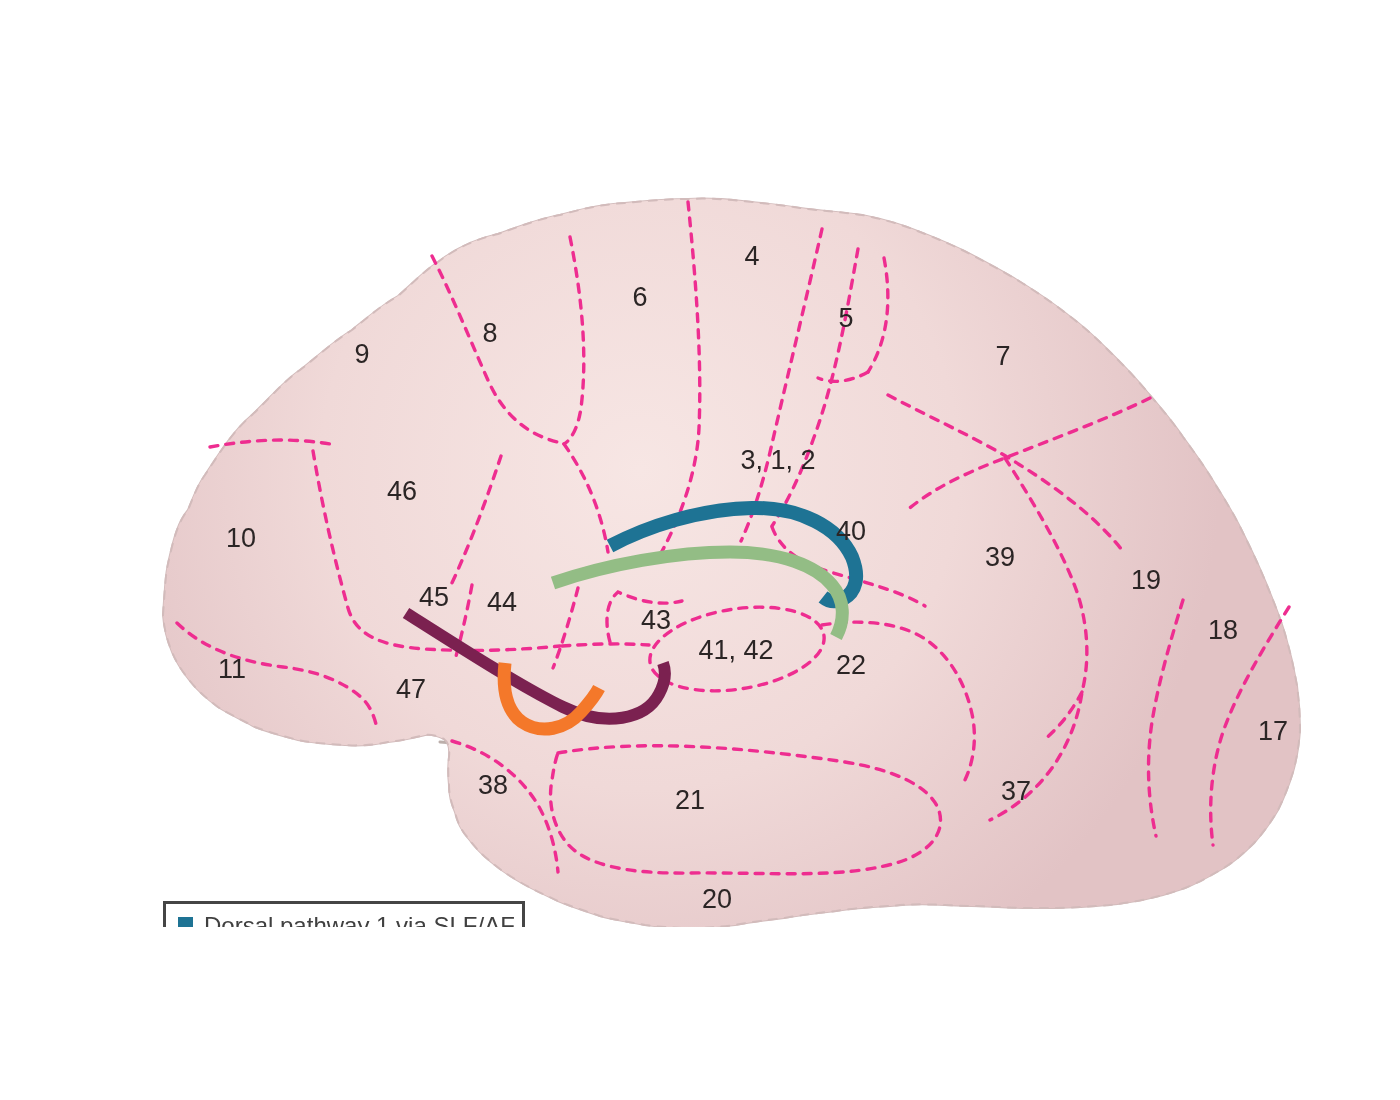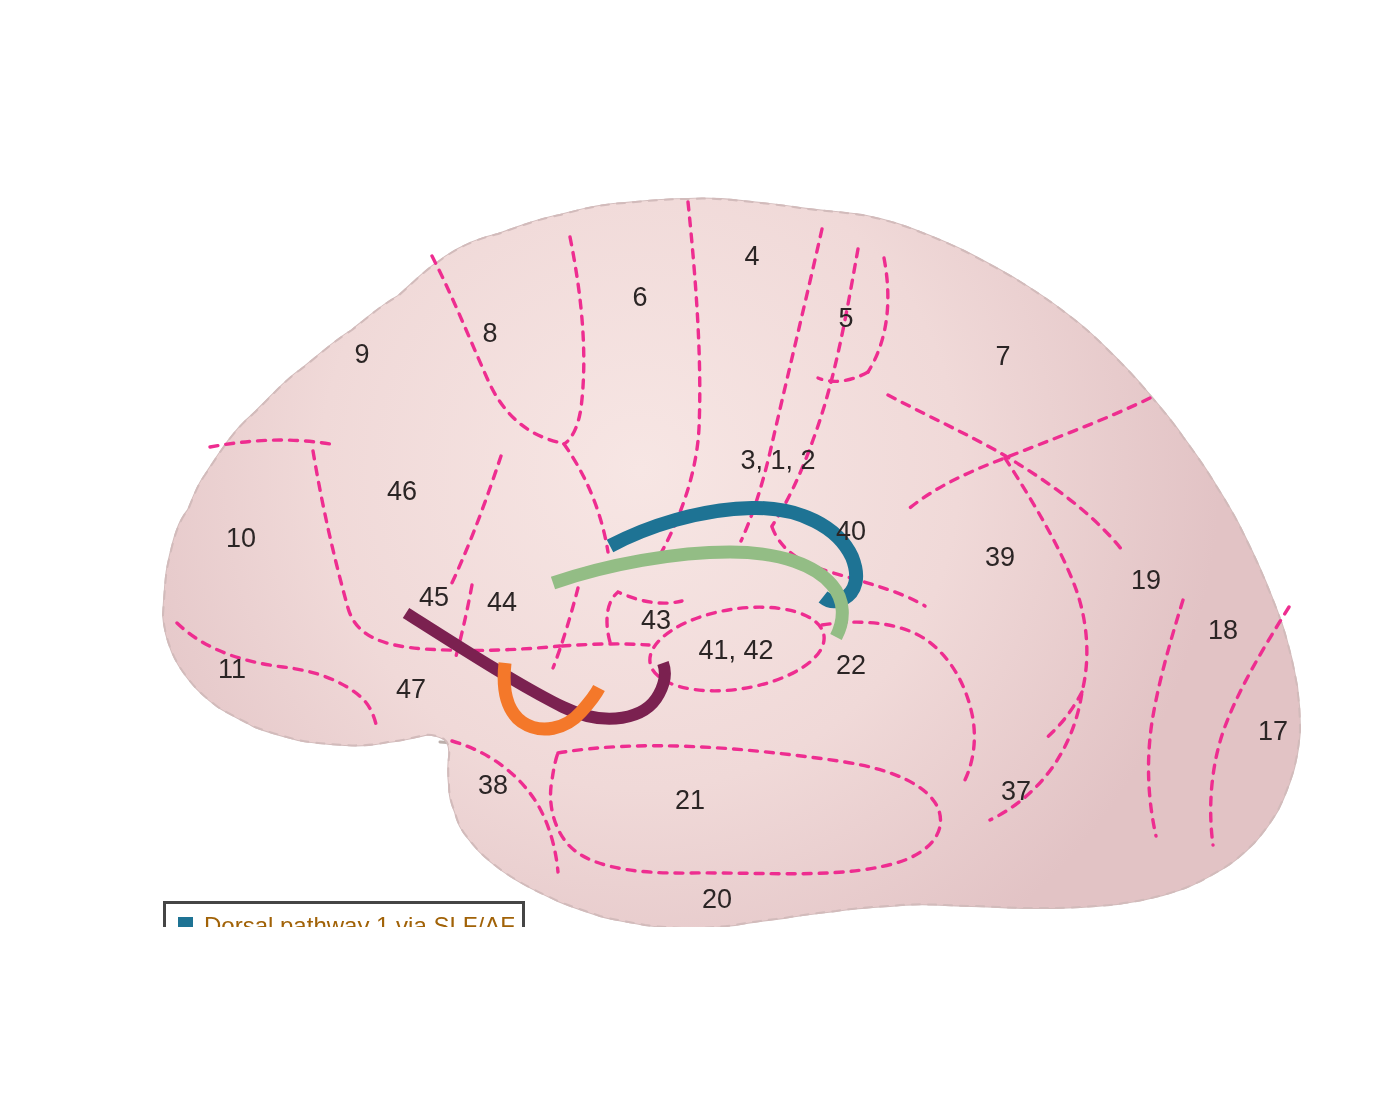--- a/index.html
+++ b/index.html
@@ -12,21 +12,21 @@
   .area-label{
     font-family:"Liberation Sans",sans-serif;
     font-size:27px;fill:#2b2525;text-anchor:middle;
   }
   .legend-box{
     position:absolute;left:163px;top:901px;width:362px;height:58px;
     background:#ffffff;border:3px solid #454545;box-sizing:border-box;
     display:flex;align-items:flex-start;padding:10px 12px;gap:11px;z-index:3;
   }
   .legend-swatch{width:15px;height:15px;margin-top:3px;flex:0 0 auto;}
-  .legend-label{font-size:24px;color:#a16207;line-height:1;white-space:nowrap;}
+  .legend-label{font-size:24px;color:#404040;line-height:1;white-space:nowrap;}
   .cutoff{
     position:absolute;left:0;top:927px;width:1400px;height:173px;
     background:#ffffff;z-index:6;
   }
 </style>
 </head>
 <body>
 
 <div class="stage">
   <svg width="1400" height="1100" viewBox="0 0 1400 1100">

